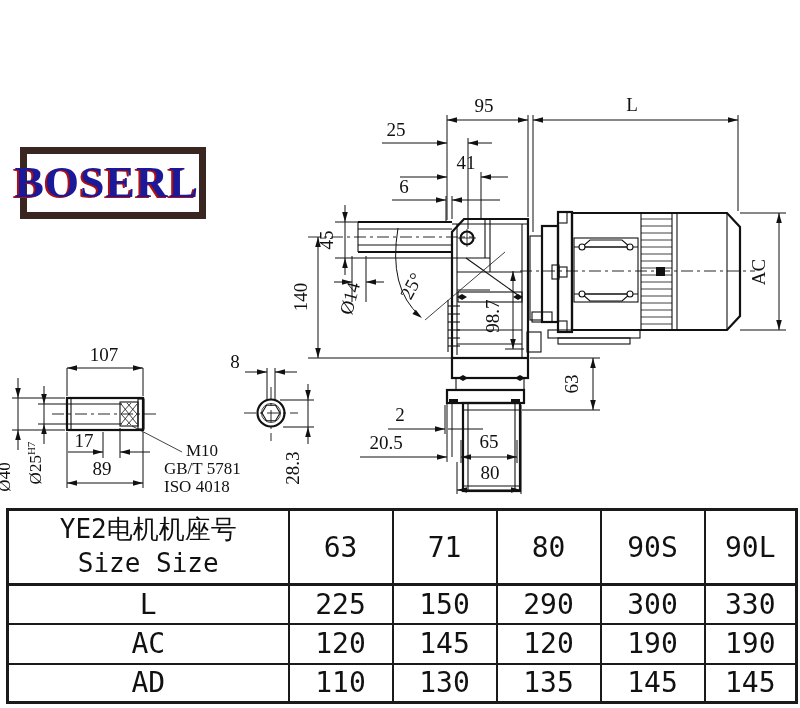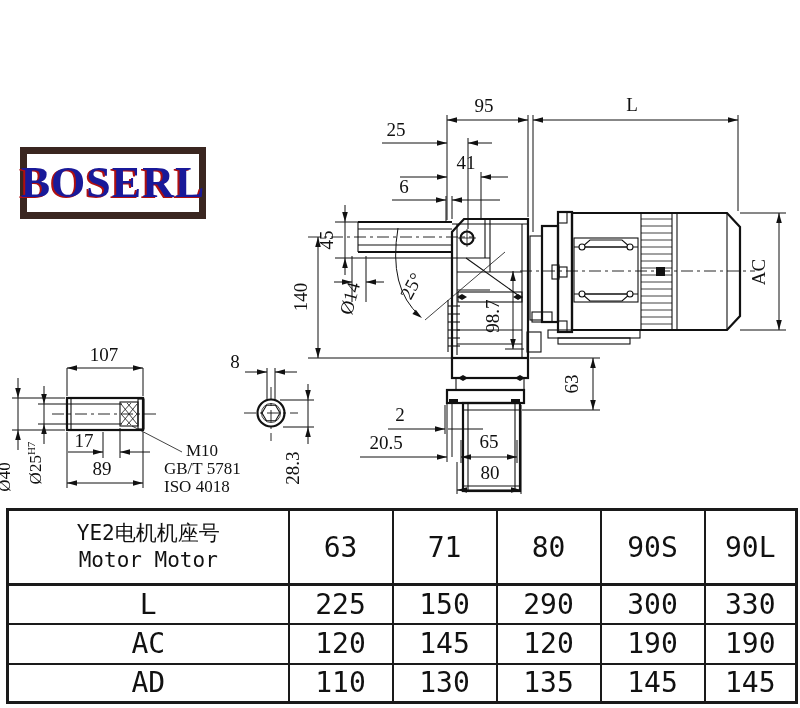--- a/index.html
+++ b/index.html
@@ -3,39 +3,39 @@
 <meta charset="utf-8">
 <style>
   html,body{margin:0;padding:0;background:#fff;}
   #stage{position:relative;width:800px;height:708px;background:#fff;overflow:hidden;
          font-family:"Liberation Sans",sans-serif;color:#111;}
   
   .title{position:absolute;left:36px;top:14px;font-size:36px;font-weight:700;
          letter-spacing:1px;font-family:"Liberation Sans","DejaVu Sans",sans-serif;}
   
   .logo{position:absolute;left:20px;top:147px;width:172px;height:58px;
-        border:7px solid #3a2620;display:flex;align-items:center;justify-content:center;}
+        border:7px solid #3a2620;display:flex;align-items:center;justify-content:flex-end;}
   .logo span{font-family:"Liberation Serif","DejaVu Serif",serif;font-weight:700;
         font-size:44px;color:#191999;text-shadow:-2px 1px 0 #b01010;letter-spacing:1px;line-height:1;}
   
   svg{position:absolute;left:0;top:0;}
   .t2{stroke:#111;stroke-width:2.2;fill:none;}
   .t1{stroke:#111;stroke-width:1.1;fill:none;}
   .t05{stroke:#111;stroke-width:0.8;fill:none;}
   .dim{stroke:#111;stroke-width:1;fill:none;}
   .cl{stroke:#111;stroke-width:0.9;fill:none;stroke-dasharray:12 4 3 4;}
   .fillb{fill:#111;stroke:none;}
   .wh{fill:#fff;}
   text.dt{font-family:"Liberation Serif","DejaVu Serif",serif;font-size:19px;fill:#111;}
   text.sm{font-size:17px;}
   
   .sizetable{position:absolute;left:6px;top:508px;border-collapse:collapse;table-layout:fixed;}
   .sizetable td{border:2px solid #1a1a1a;text-align:center;vertical-align:middle;
         font-family:"DejaVu Sans Mono","Liberation Mono",monospace;font-size:28px;padding:0;}
-  .sizetable .hdrcell{font-size:21px;line-height:1.3;}
+  .sizetable .hdrcell{font-size:26px;line-height:1.3;}
   .sizetable tr:first-child td{border-bottom-width:3px;}
   .sizetable{border:3px solid #1a1a1a;}
 </style>
 </head>
 <body>
 
 <div id="stage">
 
 
   <div class="logo">
@@ -338,21 +338,21 @@
         <col style="width:104px">
         <col style="width:104px">
       <col style="width:104px">
         <col style="width:104px">
         <col style="width:92px">
     </colgroup>
     <tbody>
         <tr style="height:75px;">
       <td class="hdrcell">
         <div>YE2电机机座号</div>
-        <div>Motor Motor</div>
+        <div>Size Size</div>
       </td>
       <td>63</td>
       <td>71</td>
       <td>80</td>
       <td>90S</td>
       <td>90L</td>
     </tr>
     <tr style="height:39px;">
       <td>L</td>
       <td>225</td>

